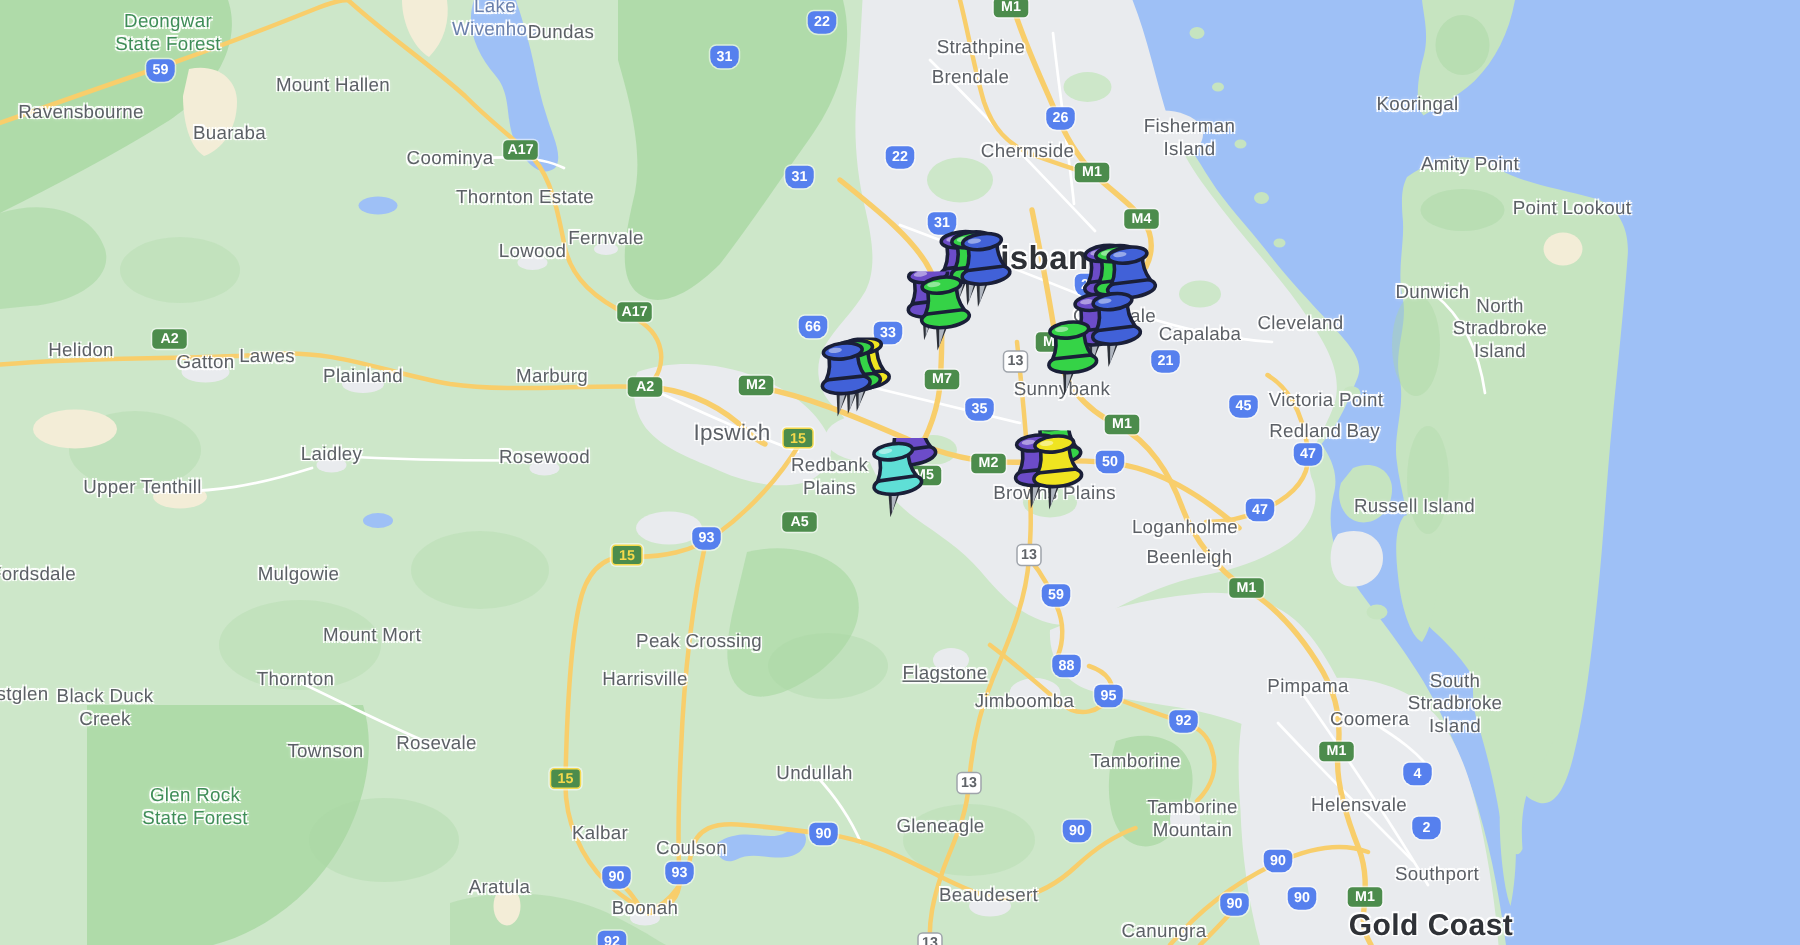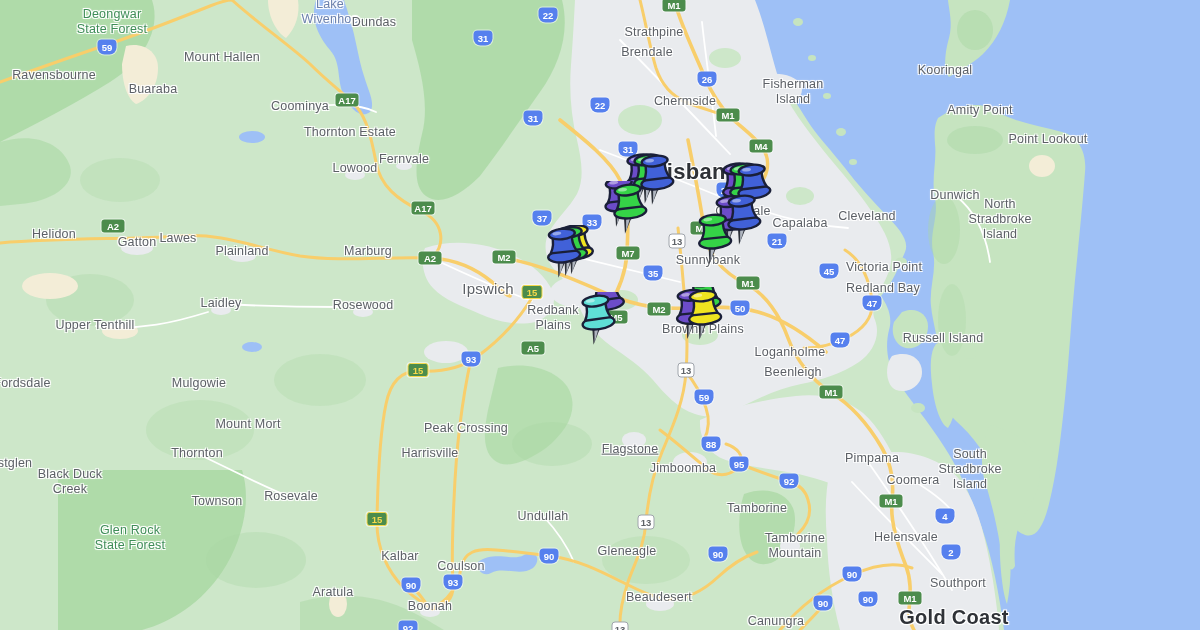--- a/index.html
+++ b/index.html
@@ -180,21 +180,21 @@
       <div class="maplabel" style="left: 242px; top: 251px;">Plainland</div>
       <div class="maplabel" style="left: 368px; top: 251px; text-align: center;">Marburg</div>
       <div class="maplabel" style="left: 221px; top: 303px;">Laidley</div>
       <div class="maplabel" style="left: 363px; top: 305px;">Rosewood</div>
       <div class="maplabel" style="left: 95px; top: 325px;">Upper Tenthill</div>
       <div class="maplabel" style="left: 22px; top: 383px;">Fordsdale</div>
       <div class="maplabel" style="left: 199px; top: 383px;">Mulgowie</div>
       <div class="maplabel" style="left: 248px; top: 424px;">Mount Mort</div>
       <div class="maplabel" style="left: 197px; top: 453px;">Thornton</div>
       <div class="maplabel" style="left: 15px; top: 463px;">stglen</div>
-      <div class="maplabel" style="left: 70px; top: 482px; text-align: center;">Black Duck
+      <div class="maplabel" style="left: 70px; top: 472px; text-align: center;">Black Duck
 Creek</div>
       <div class="maplabel" style="left: 217px; top: 501px;">Townson</div>
       <div class="maplabel" style="left: 291px; top: 496px;">Rosevale</div>
       <div class="maplabel forest" style="left: 130px; top: 538px;">Glen Rock
 State Forest</div>
       <div class="maplabel" style="left: 400px; top: 556px;">Kalbar</div>
       <div class="maplabel" style="left: 333px; top: 592px;">Aratula</div>
       <div class="maplabel" style="left: 430px; top: 606px;">Boonah</div>
       <div class="maplabel" style="left: 461px; top: 566px;">Coulson</div>
       <div class="maplabel" style="left: 543px; top: 516px;">Undullah</div>
@@ -264,21 +264,21 @@
       <div class="shield state" style="left: 532px; top: 292px;">15</div>
       <div class="shield state" style="left: 418px; top: 370px;">15</div>
       <div class="shield state" style="left: 377px; top: 519px;">15</div>
       <div class="shield blue" style="left: 107px; top: 47px;">59</div>
       <div class="shield blue" style="left: 548px; top: 15px;">22</div>
       <div class="shield blue" style="left: 483px; top: 38px;">31</div>
       <div class="shield blue" style="left: 707px; top: 79px;">26</div>
       <div class="shield blue" style="left: 600px; top: 105px;">22</div>
       <div class="shield blue" style="left: 533px; top: 118px;">31</div>
       <div class="shield blue" style="left: 628px; top: 149px;">31</div>
-      <div class="shield blue" style="left: 542px; top: 218px;">37</div>
+      <div class="shield blue" style="left: 542px; top: 218px;">66</div>
       <div class="shield blue" style="left: 592px; top: 222px;">33</div>
       <div class="shield blue" style="left: 726px; top: 190px;">22</div>
       <div class="shield blue" style="left: 777px; top: 241px;">21</div>
       <div class="shield blue" style="left: 653px; top: 273px;">35</div>
       <div class="shield blue" style="left: 740px; top: 308px;">50</div>
       <div class="shield blue" style="left: 829px; top: 271px;">45</div>
       <div class="shield blue" style="left: 872px; top: 303px;">47</div>
       <div class="shield blue" style="left: 840px; top: 340px;">47</div>
       <div class="shield blue" style="left: 471px; top: 359px;">93</div>
       <div class="shield blue" style="left: 704px; top: 397px;">59</div>

